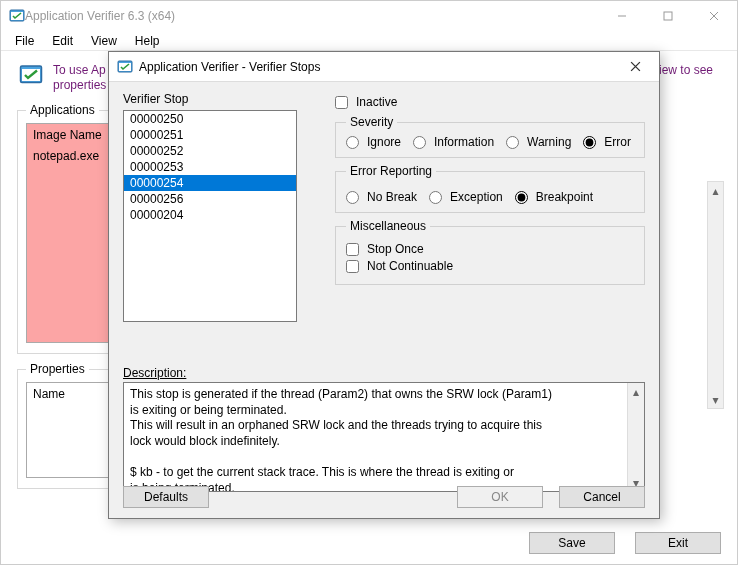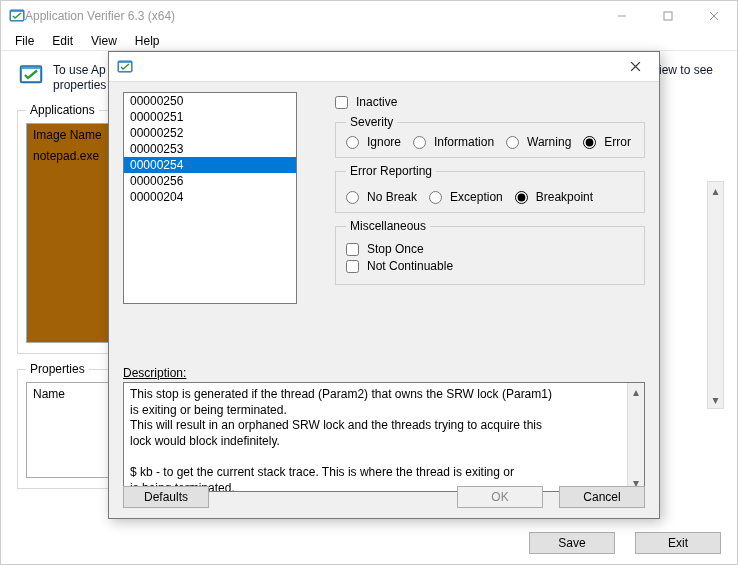--- a/index.html
+++ b/index.html
@@ -39,29 +39,29 @@
     border-bottom: 1px solid #e8e8e8;
   }
   .menubar .menu { padding: 2px 8px; cursor: default; }
   .main-content {
     position: relative;
     padding: 8px;
     height: calc(100% - 50px);
   }
   .info-row { display:flex; align-items:flex-start; gap:8px; padding: 4px 10px 2px 10px; }
   .info-row .icontainer { width: 26px; height: 26px; flex:0 0 auto; }
-  .info-text { font-size:12px; color:#0f172a; line-height:1.25; }
+  .info-text { font-size:12px; color:#701a75; line-height:1.25; }
 
   fieldset.group {
     border: 1px solid #d8d8d8;
     margin: 8px;
     padding: 6px 8px 10px 8px;
   }
   fieldset.group > legend { padding: 0 4px; font-size: 12px; }
-  .apps-box { border:1px solid #aaa; height: 220px; background:#a16207; }
+  .apps-box { border:1px solid #aaa; height: 220px; background:#fca5a5; }
   .apps-head { font-size:12px; padding: 4px 6px; }
   .apps-row { font-size:12px; padding: 3px 6px; }
   .props-box { border:1px solid #aaa; height: 96px; background:#fff; padding: 4px 6px; font-size:12px; }
 
   .right-tree {
     position:absolute; right: 10px; top: 130px; width: 20px; height: 228px;
   }
   .vbar { width: 17px; height: 100%; background:#f0f0f0; border:1px solid #ddd; display:flex; flex-direction:column; justify-content:space-between; }
   .vbar .arrow { height:17px; display:flex; align-items:center; justify-content:center; color:#666; }
 
@@ -215,28 +215,30 @@
   </div>
 </div>
 
 <div class="dialog">
   <div class="dlg-titlebar">
     <svg class="app-icon-svg" viewBox="0 0 16 16">
       <rect x="1" y="2" width="14" height="11" rx="1" fill="#4aa3e0" stroke="#2c6ca3"></rect>
       <rect x="2" y="4" width="12" height="8" fill="#fff"></rect>
       <path d="M4 8 L6 10 L12 5" stroke="#2c9b3a" stroke-width="1.6" fill="none"></path>
     </svg>
+    <span class="title">Application Verifier - Verifier Stops</span>
     <div class="dlg-close">
       <svg width="11" height="11" viewBox="0 0 10 10">
           <path d="M1 1 L9 9 M9 1 L1 9" stroke="#333" stroke-width="1.2"></path>
         </svg>
     </div>
   </div>
 
   <div class="dlg-body">
+    <div class="stop-label">Verifier Stop</div>
     <div class="stop-list">
       <div class="opt">00000250</div>
       <div class="opt">00000251</div>
       <div class="opt">00000252</div>
       <div class="opt">00000253</div>
       <div class="opt selected">00000254</div>
       <div class="opt">00000256</div>
       <div class="opt">00000204</div>
     </div>
 

